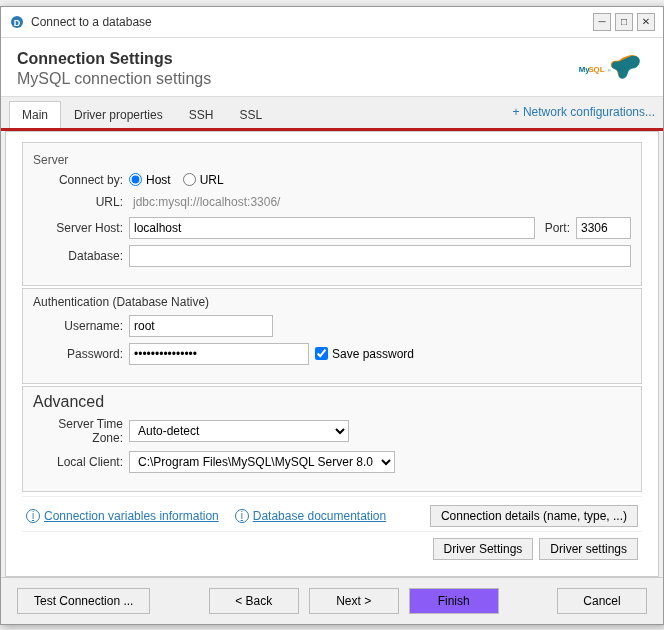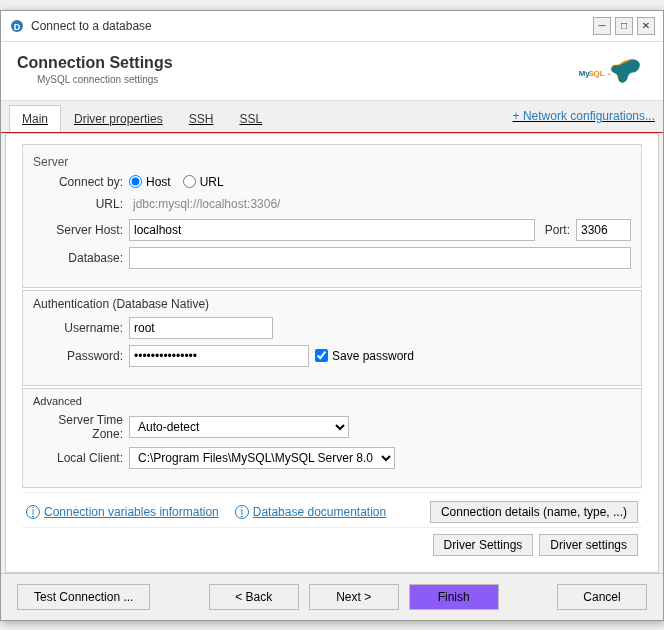--- a/index.html
+++ b/index.html
@@ -63,41 +63,39 @@
       justify-content: space-between;
       border-bottom: 1px solid #ddd;
     }
     .header-left h2 {
       font-size: 16px;
       font-weight: bold;
       color: #333;
       margin-bottom: 2px;
     }
     .header-left p {
-      font-size: 10px;
+      font-size: 16px;
       color: #666;
-      margin-left: 20px;
     }
     .mysql-logo {
       display: flex;
       align-items: center;
       gap: 0;
     }
     .mysql-logo svg {
       width: 70px;
       height: 38px;
     }
 
     .tabs-bar {
       background: #f0f0f0;
       display: flex;
       align-items: center;
-      border-bottom: 1px solid #b91c1c;
+      border-bottom: 3px solid #b91c1c;
       padding: 0 8px;
-      text-decoration: underline;
     }
     .tab {
       padding: 6px 12px;
       font-size: 12px;
       cursor: pointer;
       border: 1px solid transparent;
       border-bottom: none;
       margin-top: 4px;
       background: transparent;
       color: #333;
@@ -202,21 +200,21 @@
     }
 
     .save-pwd {
       display: flex;
       align-items: flex-start;
       gap: 4px;
       font-size: 12px;
     }
     .save-pwd input[type="checkbox"] { margin: 0; }
     .advanced-title {
-      font-size: 11px;
+      font-size: 16px;
       color: #333;
       margin-bottom: 6px;
     }
 
     select.form-select {
       height: 22px;
       border: 1px solid #bbb;
       background: #fff;
       padding: 0 4px;
       font-size: 12px;

